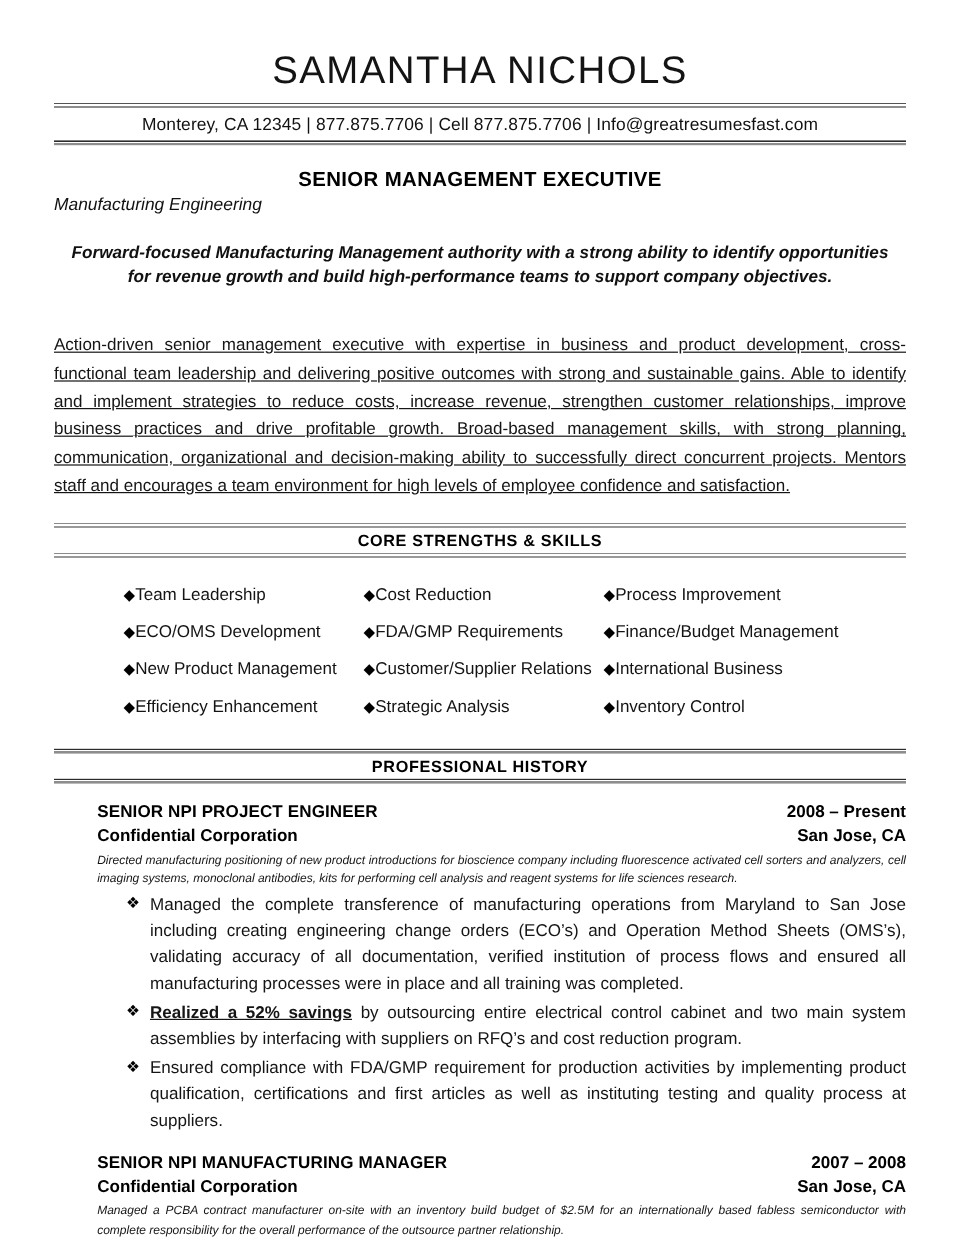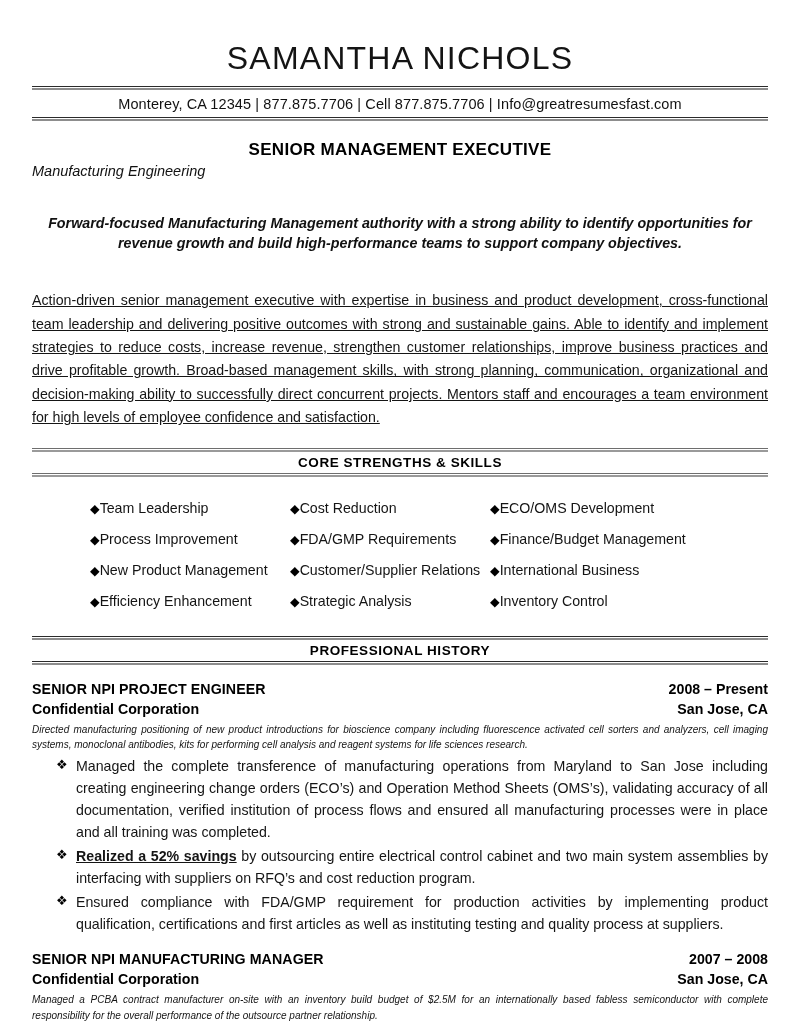--- a/index.html
+++ b/index.html
@@ -12,21 +12,21 @@
     height: 1035px;
     font-family: "Liberation Sans", sans-serif;
     color: #1a1a1a;
     overflow: hidden;
   }
   .page {
     position: relative;
     width: 800px;
     height: 732px;
     box-sizing: border-box;
-    padding: 0 32px;
+    padding: 0 45px;
     background: #fff;
   }
 
   
   .name {
     text-align: center;
     font-size: 32px;
     font-weight: 400;
     letter-spacing: 1.2px;
     color: #141414;
@@ -80,21 +80,21 @@
     margin-top: 3px;
   }
 
   .tagline {
     text-align: center;
     font-size: 14.3px;
     font-style: italic;
     font-weight: 700;
     color: #111;
     line-height: 1.42;
-    margin: 34px 10px 0 10px;
+    margin: 22px 10px 0 10px;
   }
 
   .summary {
     text-align: justify;
     font-size: 14.2px;
     line-height: 1.65;
     color: #151515;
     margin-top: 36px;
     text-decoration: underline;
   }
@@ -125,21 +125,21 @@
     line-height: 2.2;
     white-space: nowrap;
   }
   .skill .dia {
     font-size: 12.5px;
     color: #000;
     margin-right: 0px;
   }
 
   
-  .job { margin-top: 14px; }
+  .job { margin-top: 14px; margin-left: 36px; }
   .job-row {
     display: flex;
     justify-content: space-between;
     align-items: baseline;
     font-size: 14.2px;
     font-weight: 700;
     color: #000;
     line-height: 1.45;
   }
   .job-title { letter-spacing: 0.1px; }
@@ -197,22 +197,22 @@
 
   <div class="section-head">
     <hr class="rule light">
     <div class="section-title">CORE STRENGTHS &amp; SKILLS</div>
     <hr class="rule light">
   </div>
 
   <div class="skills" id="skills-grid">
       <div class="skill"><span class="dia">◆</span><span>Team Leadership</span></div>
       <div class="skill"><span class="dia">◆</span><span>Cost Reduction</span></div>
+      <div class="skill"><span class="dia">◆</span><span>Process Improvement</span></div>
       <div class="skill"><span class="dia">◆</span><span>ECO/OMS Development</span></div>
-      <div class="skill"><span class="dia">◆</span><span>Process Improvement</span></div>
       <div class="skill"><span class="dia">◆</span><span>FDA/GMP Requirements</span></div>
       <div class="skill"><span class="dia">◆</span><span>Finance/Budget Management</span></div>
       <div class="skill"><span class="dia">◆</span><span>New Product Management</span></div>
       <div class="skill"><span class="dia">◆</span><span>Customer/Supplier Relations</span></div>
       <div class="skill"><span class="dia">◆</span><span>International Business</span></div>
       <div class="skill"><span class="dia">◆</span><span>Efficiency Enhancement</span></div>
       <div class="skill"><span class="dia">◆</span><span>Strategic Analysis</span></div>
       <div class="skill"><span class="dia">◆</span><span>Inventory Control</span></div>
     </div>
 

